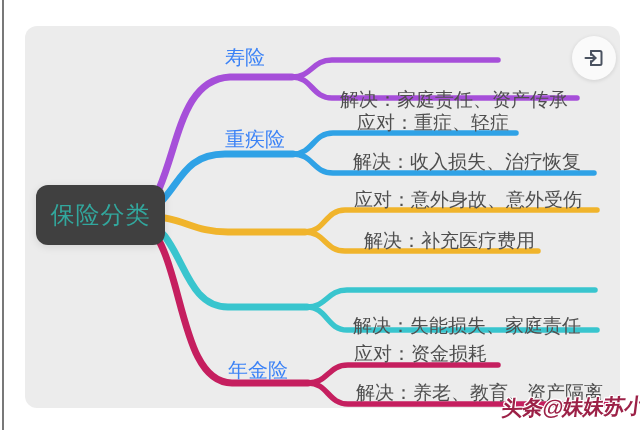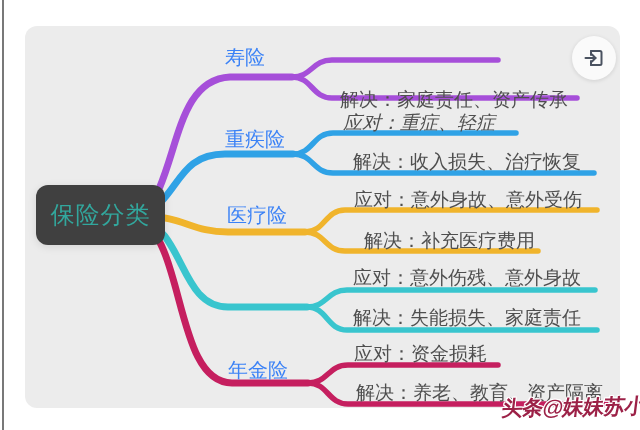--- a/index.html
+++ b/index.html
@@ -49,30 +49,28 @@
     <path stroke-width="5.5" d="M308,383 C328,383 328,365 348,365 L498,365" stroke="#c51f5f"></path>
     <path stroke-width="5.5" d="M308,383 C328,383 328,404 348,404 L610,404" stroke="#c51f5f"></path>
   </svg>
 
   <div class="root-node">
     <span>保险分类</span>
   </div>
 
   <div class="branch-label" style="left:225px;top:47px;">寿险</div>
   <div class="branch-label" style="left:225px;top:129px;">重疾险</div>
-  <div class="branch-label" style="left:227px;top:205px;">医疗险</div>
   <div class="branch-label" style="left:228px;top:360px;">年金险</div>
 
   <div class="sub-item" style="left:340px;top:78px;margin-top:12px;">解决：家庭责任、资产传承</div>
-  <div class="sub-item" style="left:343px;top:113px;font-style:italic;">应对：重症、轻症</div>
+  <div class="sub-item" style="left:357px;top:113px;">应对：重症、轻症</div>
   <div class="sub-item" style="left:353px;top:152px;">解决：收入损失、治疗恢复</div>
   <div class="sub-item" style="left:354px;top:190px;">应对：意外身故、意外受伤</div>
   <div class="sub-item" style="left:354px;top:231px;margin-left:10px;">解决：补充医疗费用</div>
-  <div class="sub-item" style="left:353px;top:268px;">应对：意外伤残、意外身故</div>
-  <div class="sub-item" style="left:353px;top:308px;">解决：失能损失、家庭责任</div>
+  <div class="sub-item" style="left:353px;top:316px;">解决：失能损失、家庭责任</div>
   <div class="sub-item" style="left:354px;top:344px;">应对：资金损耗</div>
   <div class="sub-item" style="left:356px;top:383px;">解决：养老、教育、资产隔离</div>
 
   <button class="icon-btn">
     <span style="display:flex;">
       <svg width="24" height="24" viewBox="0 0 24 24" fill="none" stroke="#4a5260" stroke-width="2" stroke-linecap="round" stroke-linejoin="round">
         <path d="M9 5 H18 A1.5 1.5 0 0 1 19.5 6.5 V17.5 A1.5 1.5 0 0 1 18 19 H9"></path>
         <path d="M9 5 V9"></path>
         <path d="M9 15 V19"></path>
         <path d="M3.5 12 H13.5"></path>

